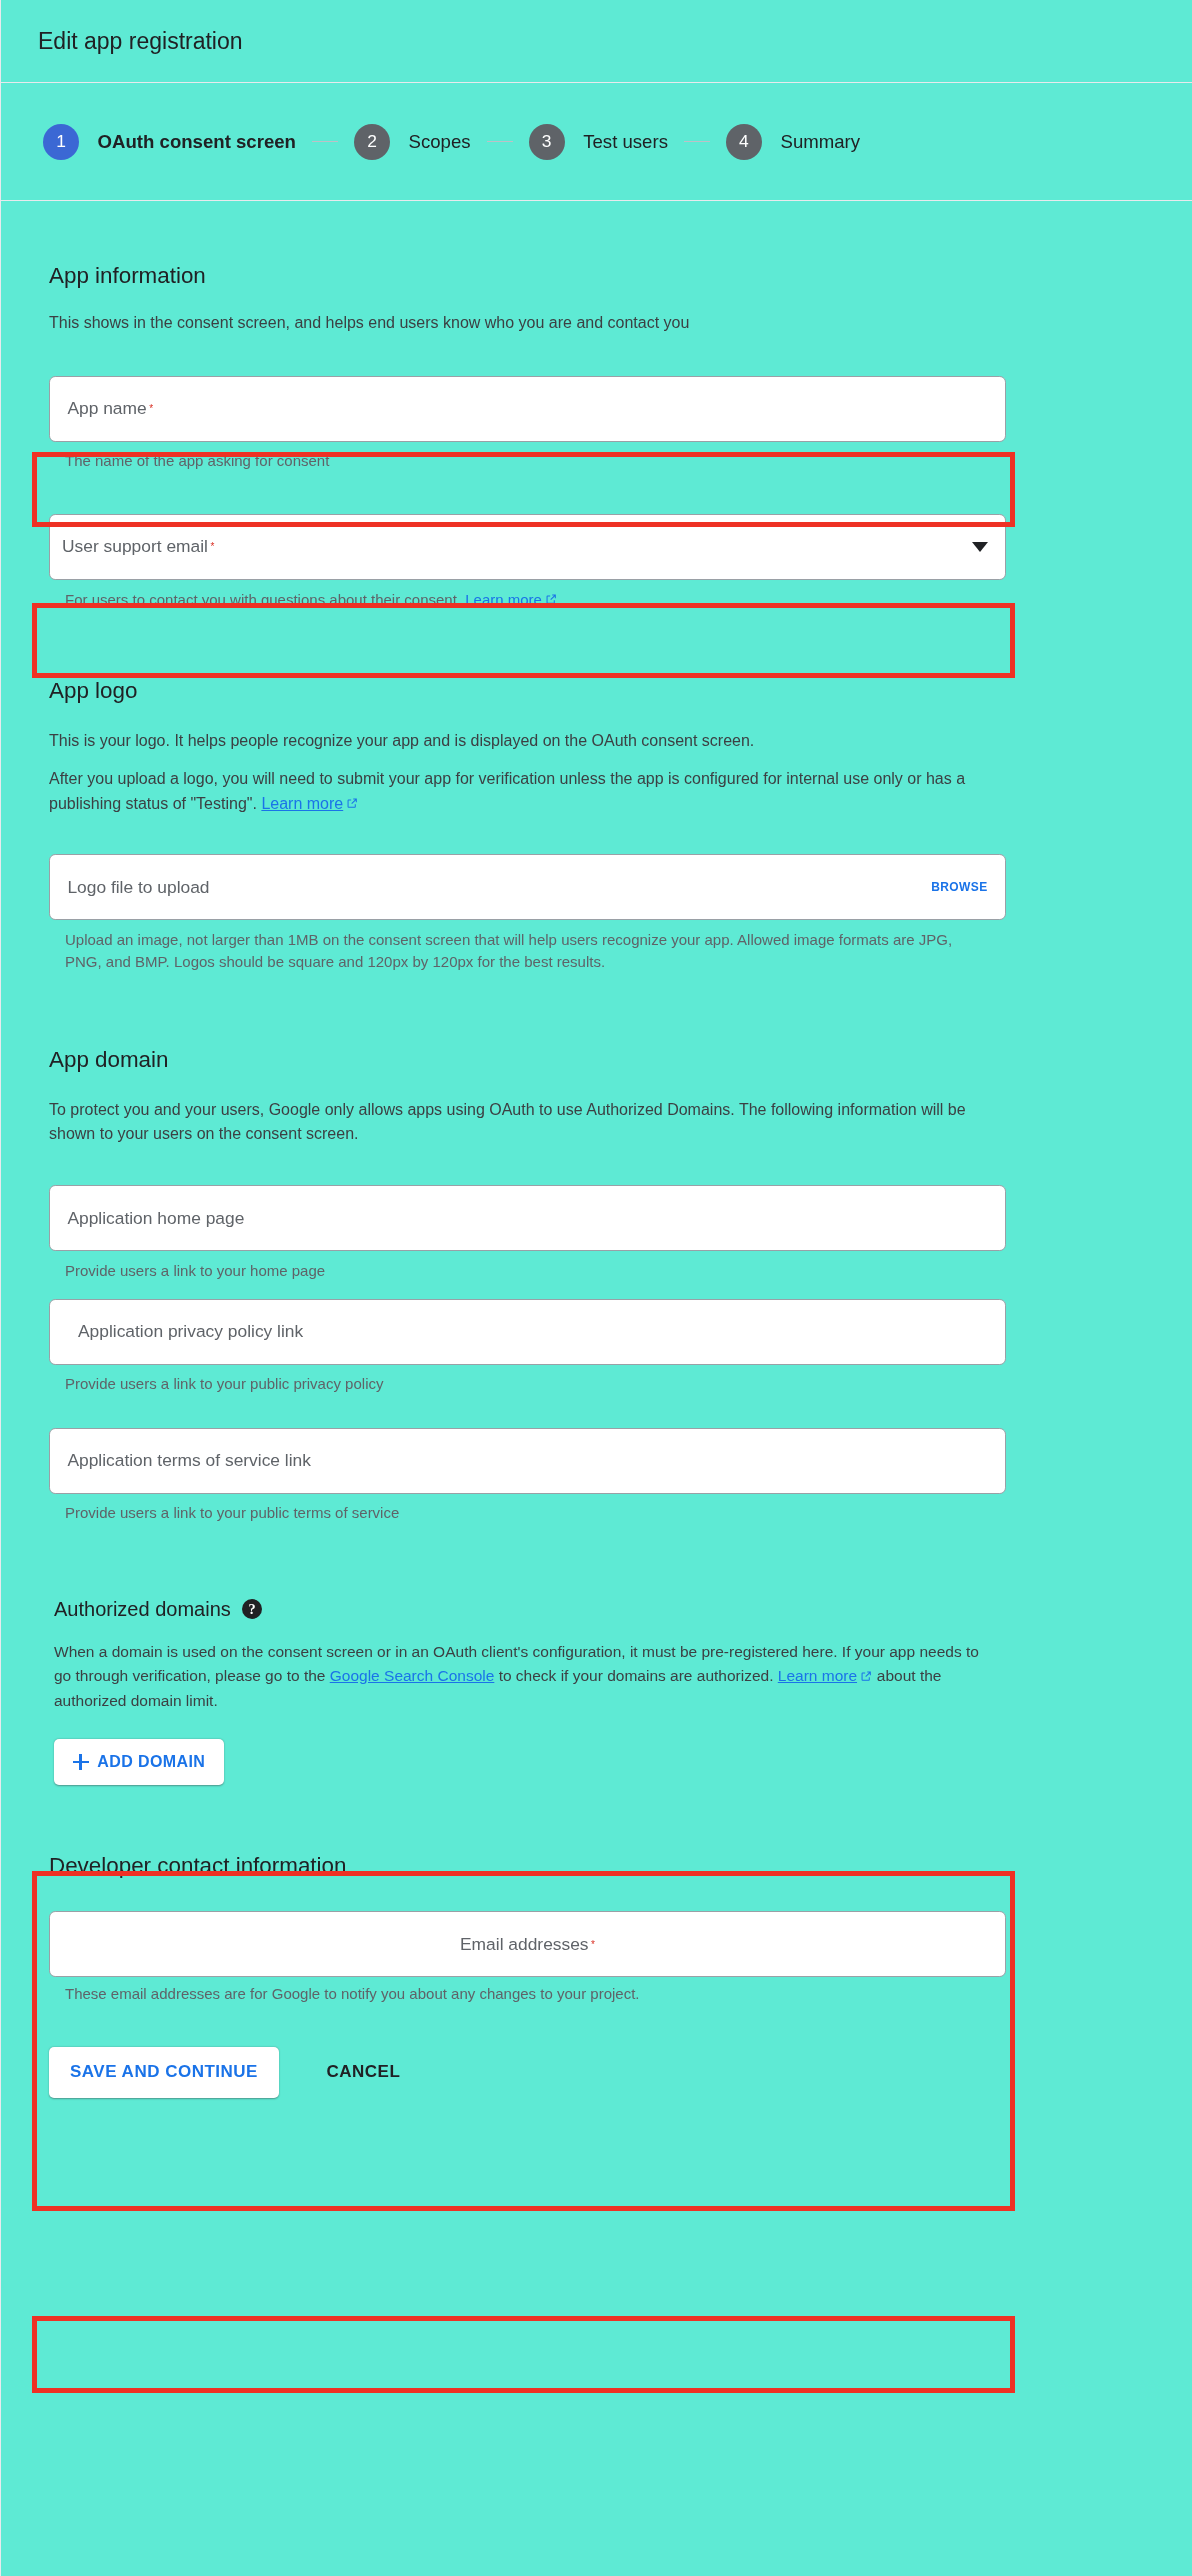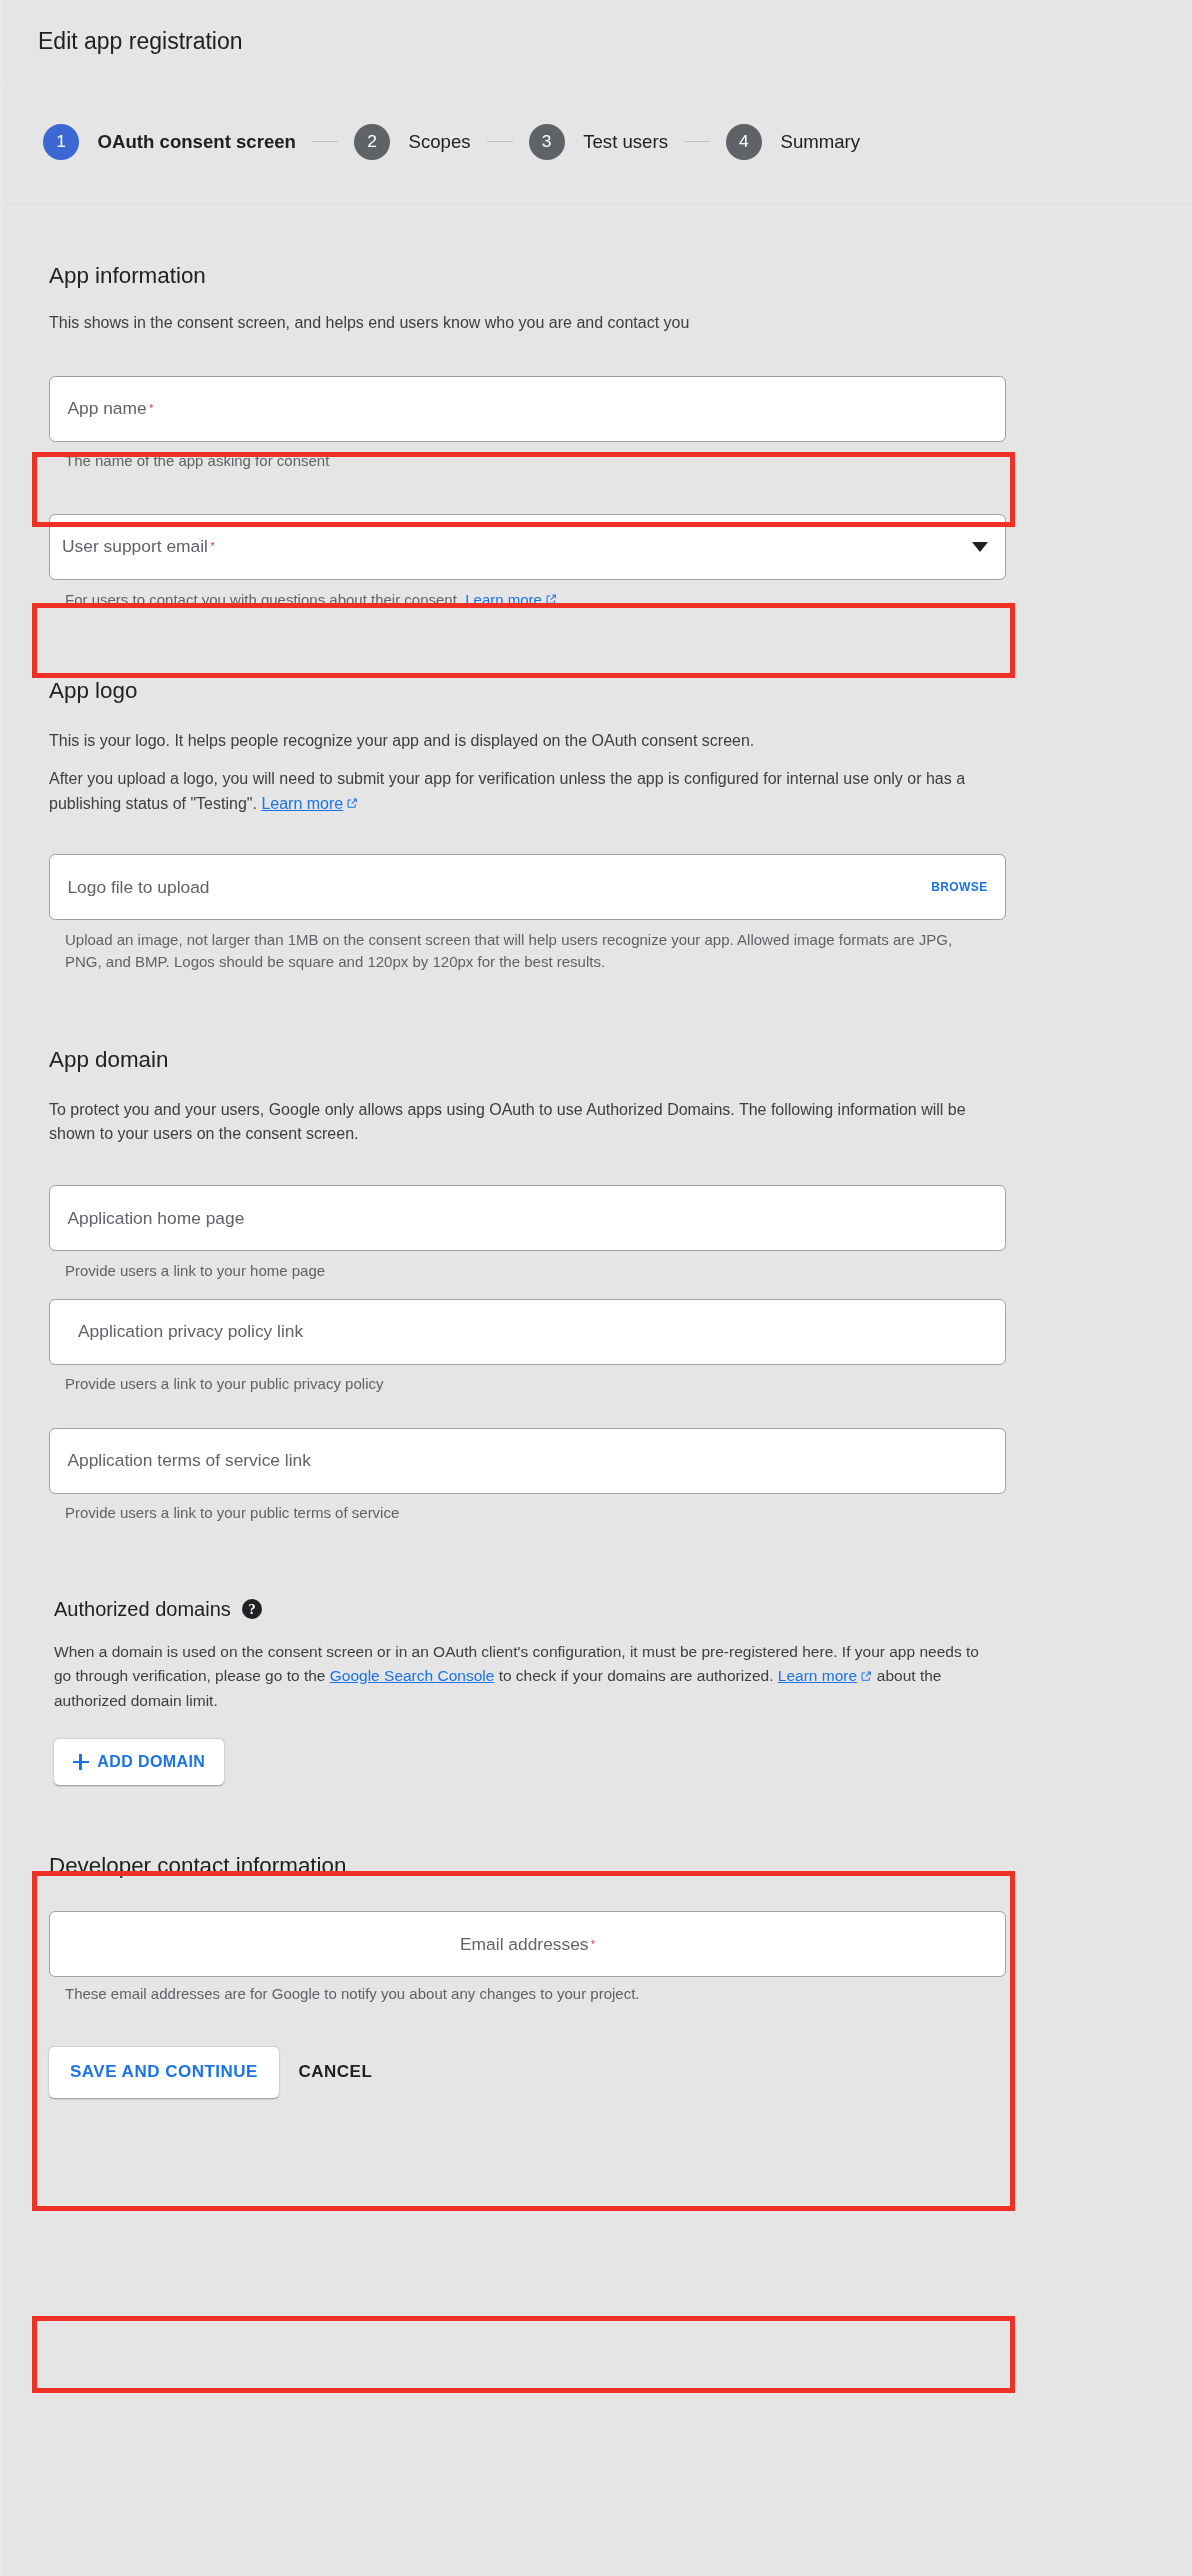--- a/index.html
+++ b/index.html
@@ -8,21 +8,21 @@
     width:1193px;
     background:#ffffff;
     font-family:"Liberation Sans", sans-serif;
     color:#202124;
     -webkit-font-smoothing: antialiased;
   }
   .page {
     position:relative;
     width:1193px;
     min-height:2576px;
-    background:#e5e5e5;
+    background:#5eead4;
     border-left:1.2px solid #e8eaed;
     border-right:1.2px solid #e8eaed;
   }
 
   
   .titlebar {
     height:83px;
     display:flex;
     align-items:center;
     padding-left:37px;
@@ -200,21 +200,21 @@
   .plus:before, .plus:after {
     content:""; position:absolute; background:#1a73e8;
   }
   .plus:before { left:0; top:6.8px; width:16px; height:2.5px; }
   .plus:after  { top:0; left:6.8px; height:16px; width:2.5px; }
 
   
   .footer-actions {
     display:flex;
     align-items:flex-end;
-    gap:12px;
+    gap:40px;
     margin-top:41px;
   }
   .btn-primary {
     background:#fff;
     border:none;
     border-radius:5px;
     box-shadow:0 0.6px 1.9px rgba(60,64,67,.35), 0 0.6px 1.2px rgba(60,64,67,.18);
     color:#1a73e8;
     font-family:"Liberation Sans", sans-serif;
     font-size:17px;

